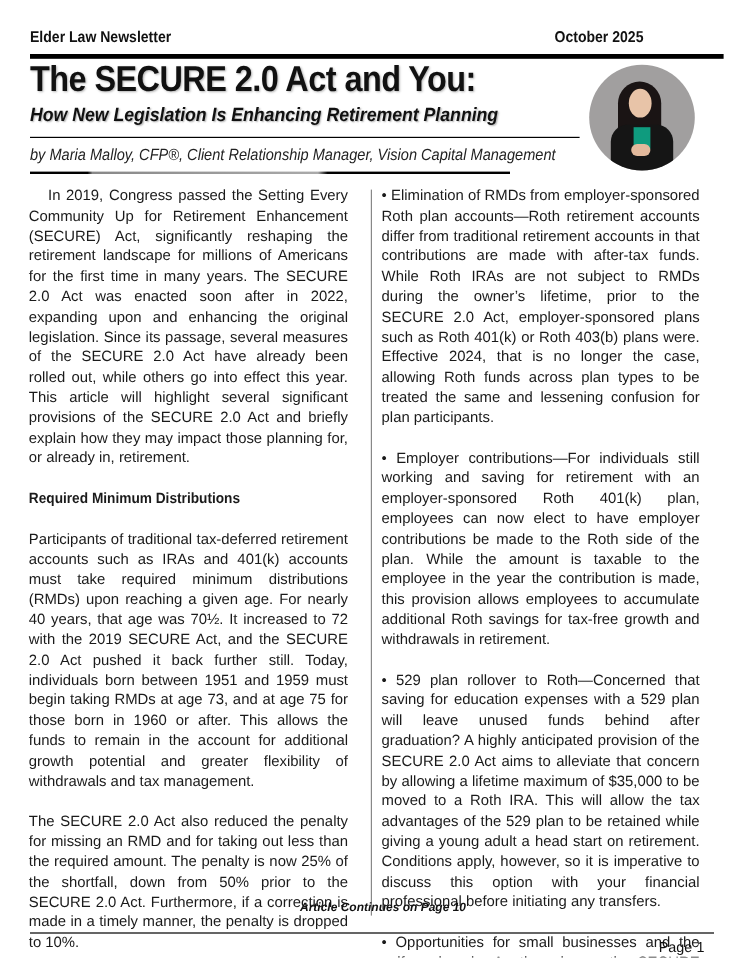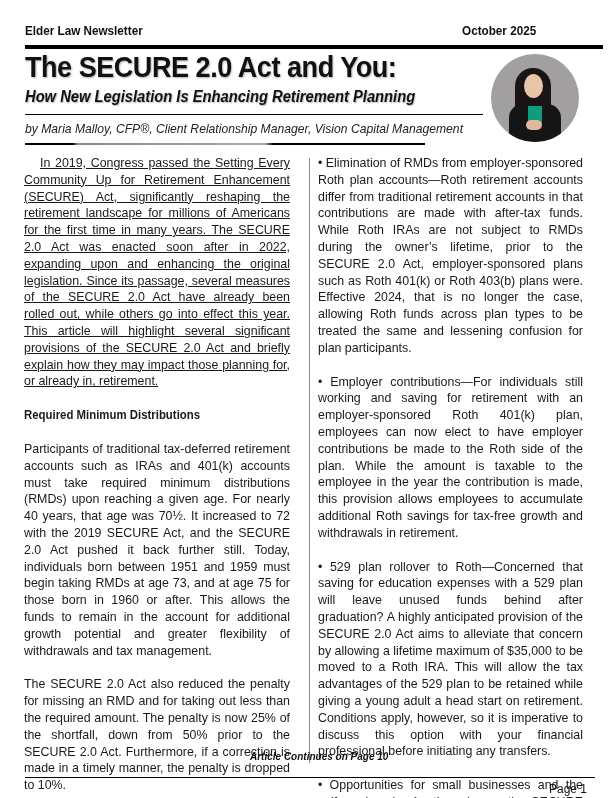--- a/index.html
+++ b/index.html
@@ -29,21 +29,21 @@
   .photo .body { position: absolute; left: 18px; top: 50px; width: 52px; height: 50px; border-radius: 14px 14px 0 0; background: #151515; }
   .photo .top { position: absolute; left: 37px; top: 52px; width: 14px; height: 18px; background: #0f9b7e; }
   .photo .hands { position: absolute; left: 35px; top: 66px; width: 16px; height: 10px; border-radius: 5px; background: #e2b99c; }
 
   .col { position: absolute; font-size: 12.4px; line-height: 16.8px; color: #1a1a1a; }
   .col p { margin: 0; text-align: justify; }
   .col-left { top: 155px; left: 24px; width: 266px; }
   .col-right { top: 155px; left: 318px; width: 265px; }
   .col .gap { height: 17px; }
   .col h3 { margin: 0; font-size: 12.4px; font-weight: bold; transform: scaleX(0.92); transform-origin: left; }
-  .indent { text-indent: 16px; text-decoration: underline; }
+  .indent { text-indent: 16px; }
   .vdivider { position: absolute; left: 309px; top: 158px; width: 1px; height: 605px; background: #888; }
   .rule-bottom { position: absolute; top: 777px; left: 25px; right: 20px; height: 1px; background: #000; }
   .continues { position: absolute; top: 751px; left: 250px; font-size: 10px; font-weight: bold; font-style: italic; }
   .pagenum { position: absolute; top: 782px; right: 28px; font-size: 12px; }
 </style>
 </head>
 <body>
 
 <div class="masthead">
   <span>Elder Law Newsletter</span>

